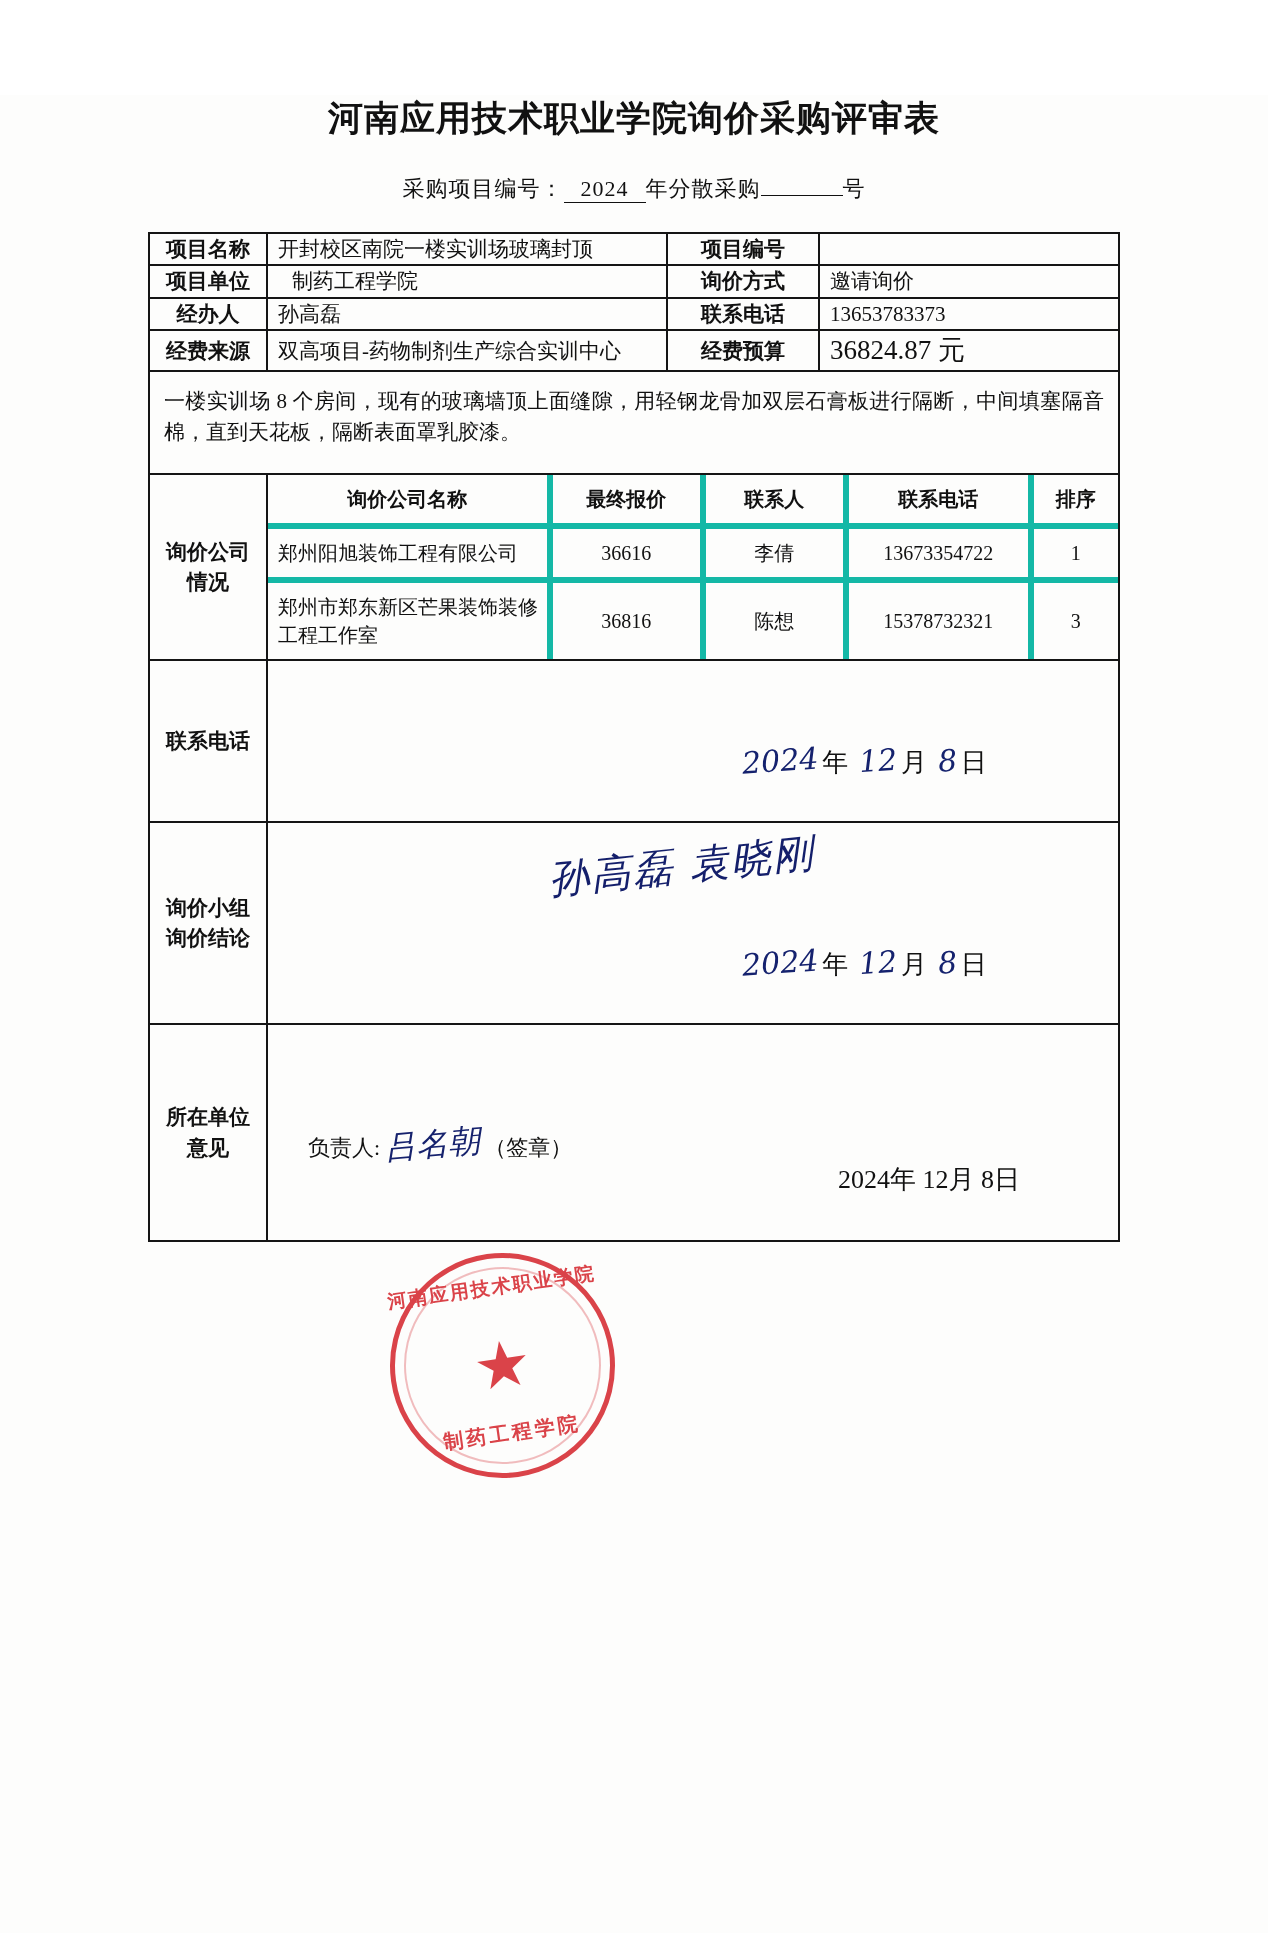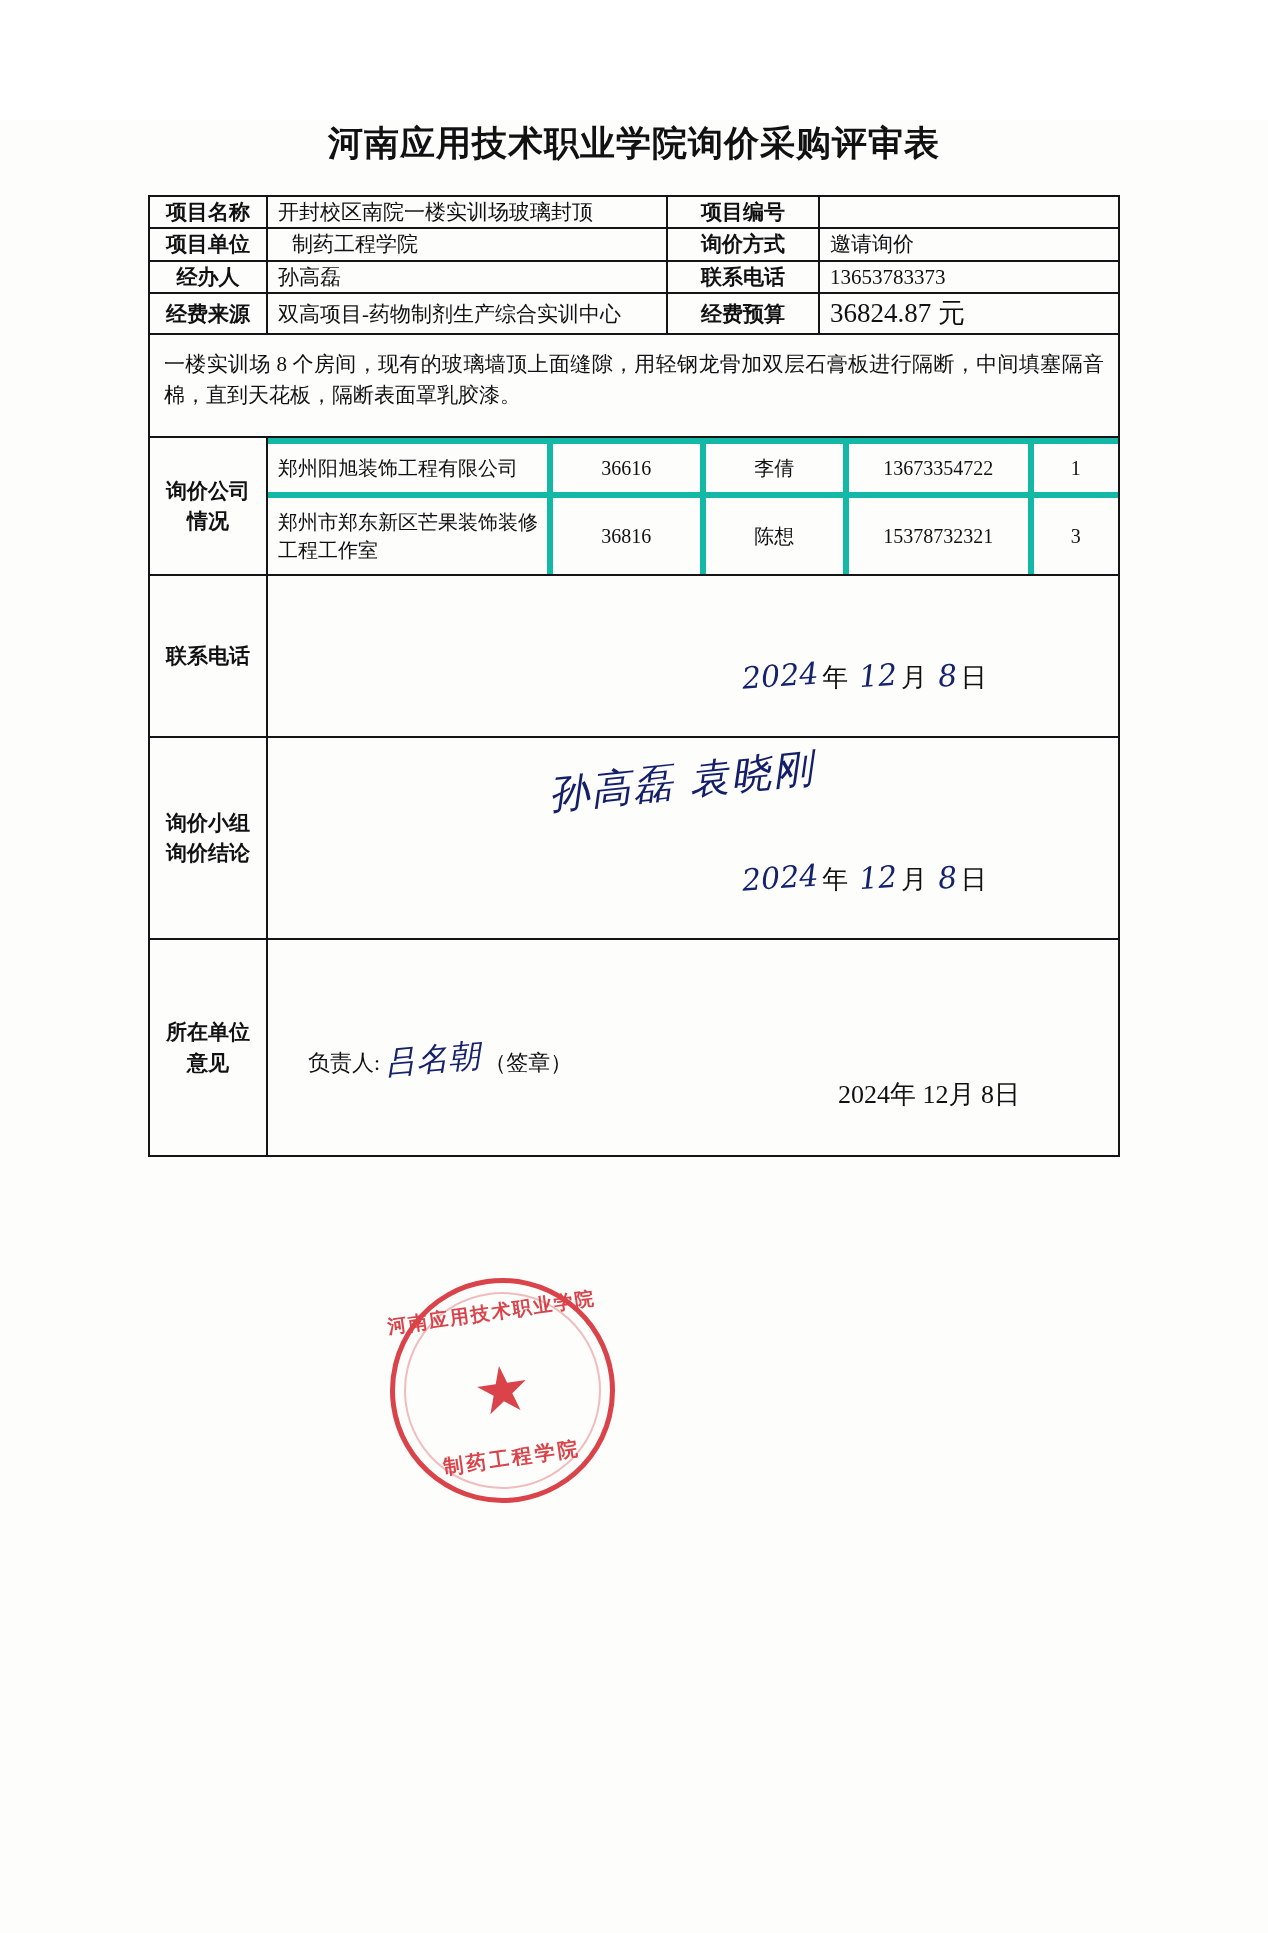--- a/index.html
+++ b/index.html
@@ -19,21 +19,21 @@
     position: relative;
     width: 1268px;
     height: 1933px;
     background: #fdfdfc;
   }
   .title {
     text-align: center;
     font-size: 35px;
     font-weight: bold;
     letter-spacing: 1px;
-    margin-top: 120px;
+    margin-top: 95px;
     font-family: Liberation Sans, sans-serif;
   }
   .subtitle {
     text-align: center;
     font-size: 22px;
     margin-top: 32px;
     letter-spacing: 1px;
   }
   .subtitle .u {
     display: inline-block;
@@ -207,20 +207,23 @@
     white-space: nowrap;
   }
 </style>
 </head>
 <body>
 
 <div class="page">
 
   <div class="title">河南应用技术职业学院询价采购评审表</div>
 
+  <div class="subtitle">
+    <span>采购项目编号：</span><span class="u wide">2024</span><span>年分散采购</span><span class="u wide"></span><span>号</span>
+  </div>
 
   <table class="main">
     <colgroup>
       <col style="width:118px">
       <col style="width:400px">
       <col style="width:152px">
       <col style="width:300px">
     </colgroup>
     <tbody>
       <tr>
@@ -258,20 +261,27 @@
         <td class="cellpad-0" colspan="3" style="border-left:none">
           <table class="inner">
             <colgroup>
               <col style="width:232px">
               <col style="width:126px">
               <col style="width:118px">
               <col style="width:152px">
               <col style="width:72px">
             </colgroup>
             <tbody>
+              <tr>
+                <td class="hdr" style="border-top:none;border-left:none">询价公司名称</td>
+                <td class="hdr" style="border-top:none">最终报价</td>
+                <td class="hdr" style="border-top:none">联系人</td>
+                <td class="hdr" style="border-top:none">联系电话</td>
+                <td class="hdr" style="border-top:none;border-right:none">排序</td>
+              </tr>
               <tr>
                 <td class="name" style="border-left:none">郑州阳旭装饰工程有限公司</td>
                 <td class="c">36616</td>
                 <td class="c">李倩</td>
                 <td class="c">13673354722</td>
                 <td class="c" style="border-right:none">1</td>
               </tr>
               <tr>
                 <td class="name" style="border-left:none;border-bottom:none">郑州市郑东新区芒果装饰装修工程工作室</td>
                 <td class="c" style="border-bottom:none">36816</td>

